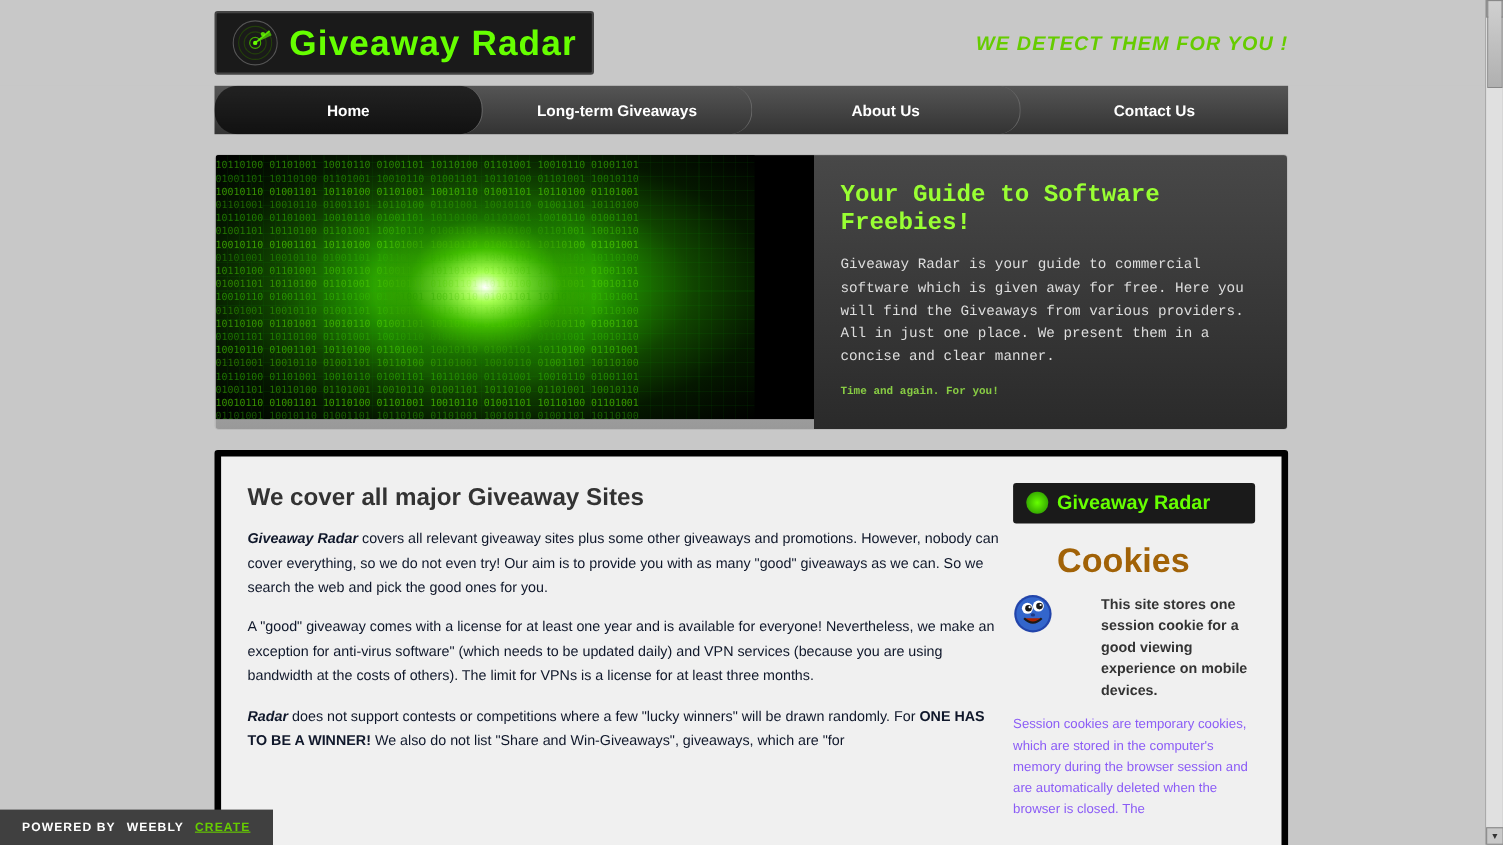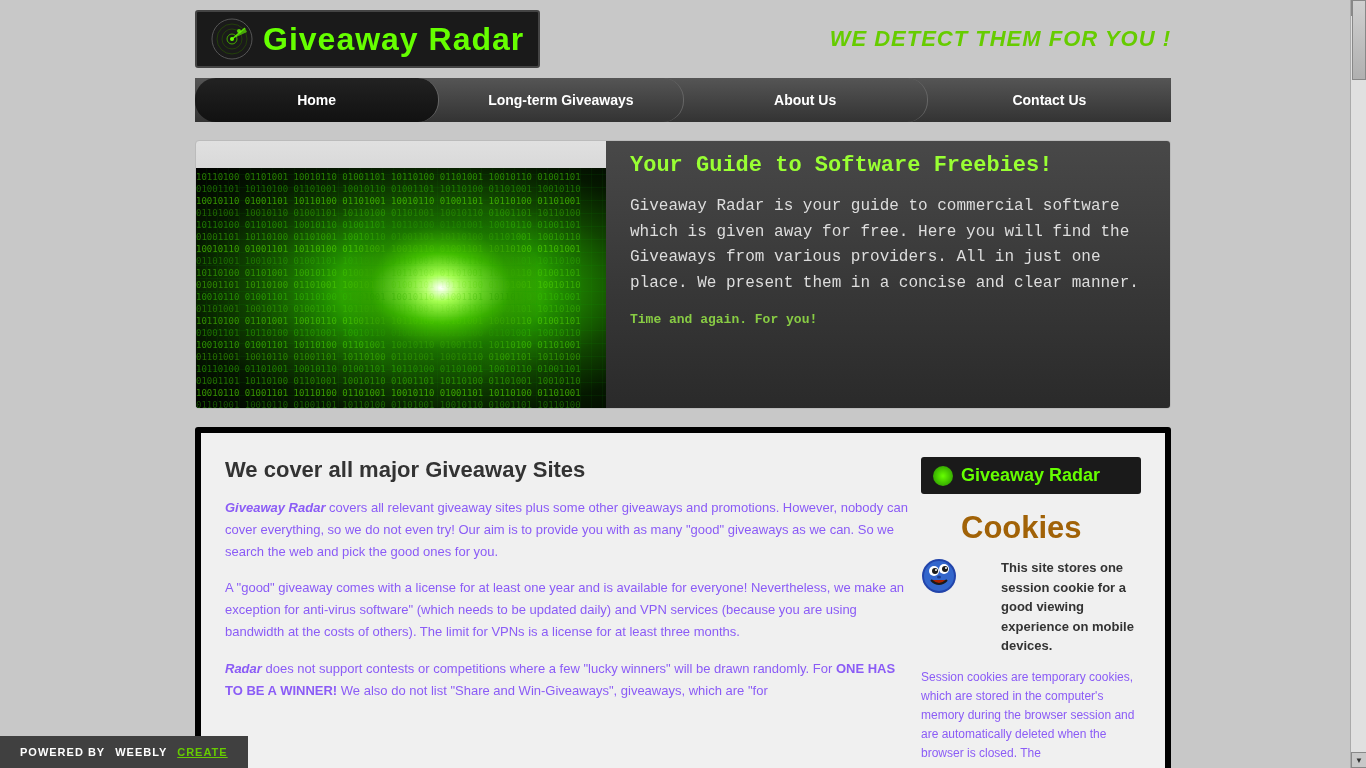--- a/index.html
+++ b/index.html
@@ -51,21 +51,21 @@
       color: #ffffff;
       letter-spacing: 1px;
     }
 
     #logo-text span {
       color: #66ff00;
     }
 
     #tagline {
       font-family: 'Comic Sans MS', cursive, sans-serif;
-      font-size: 22px;
+      font-size: 18px;
       font-weight: bold;
       color: #66cc00;
       font-style: italic;
       text-transform: uppercase;
       letter-spacing: 1px;
     }
 
     
     #nav {
       background: linear-gradient(to bottom, #555, #333);
@@ -104,27 +104,26 @@
     #hero-section {
       background: linear-gradient(to bottom, #e0e0e0, #999);
       border: 1px solid #bbb;
       border-radius: 4px;
       display: flex;
       overflow: hidden;
       margin-bottom: 18px;
     }
 
     #hero-image {
-      width: 410px;
+      width: 544px;
       height: 240px;
       flex-shrink: 0;
       background: #000;
       position: relative;
       overflow: hidden;
-      margin-top: 27px;
     }
 
     .binary-tunnel {
       width: 490px;
       height: 240px;
       background: radial-gradient(ellipse at 50% 50%, #ffffff 0%, #a0ff60 8%, #40cc00 20%, #208800 35%, #104400 55%, #051800 75%, #000000 100%);
       position: relative;
       overflow: hidden;
     }
 
@@ -132,44 +131,44 @@
       position: absolute;
       top: 0; left: 0; right: 0; bottom: 0;
       background-image:
         repeating-linear-gradient(0deg, transparent, transparent 12px, rgba(0,180,0,0.08) 12px, rgba(0,180,0,0.08) 13px),
         repeating-linear-gradient(90deg, transparent, transparent 10px, rgba(0,180,0,0.06) 10px, rgba(0,180,0,0.06) 11px);
     }
 
     #hero-text {
       flex: 1;
       background: linear-gradient(to bottom, #484848, #2a2a2a);
-      padding: 12px 28px 28px 24px;
+      padding: 24px 28px 28px 24px;
       display: flex;
       flex-direction: column;
       justify-content: flex-start;
     }
 
     #hero-title {
       font-size: 22px;
       font-weight: bold;
       color: #99ff33;
       margin-bottom: 16px;
       font-family: 'Courier New', monospace;
     }
 
     #hero-description {
-      font-size: 16px;
+      font-size: 13px;
       color: #ddd;
       line-height: 1.6;
       margin-bottom: 16px;
       font-family: 'Courier New', monospace;
     }
 
     #hero-tagline {
-      font-size: 13px;
+      font-size: 10px;
       color: #88cc44;
       font-family: 'Courier New', monospace;
       font-weight: bold;
     }
 
     
     #lower-section {
       background: #f0f0f0;
       border: 6px solid #000000;
       border-radius: 3px;
@@ -184,21 +183,21 @@
 
     #article-title {
       font-size: 22px;
       font-weight: bold;
       color: #333;
       margin-bottom: 14px;
     }
 
     #article-body p {
       font-size: 13px;
-      color: #8b5cf6;
+      color: #0f172a;
       line-height: 1.7;
       margin-bottom: 14px;
     }
 
     #article-body p .brand {
       font-style: italic;
       font-weight: bold;
     }
 
     #article-body p .highlight {

